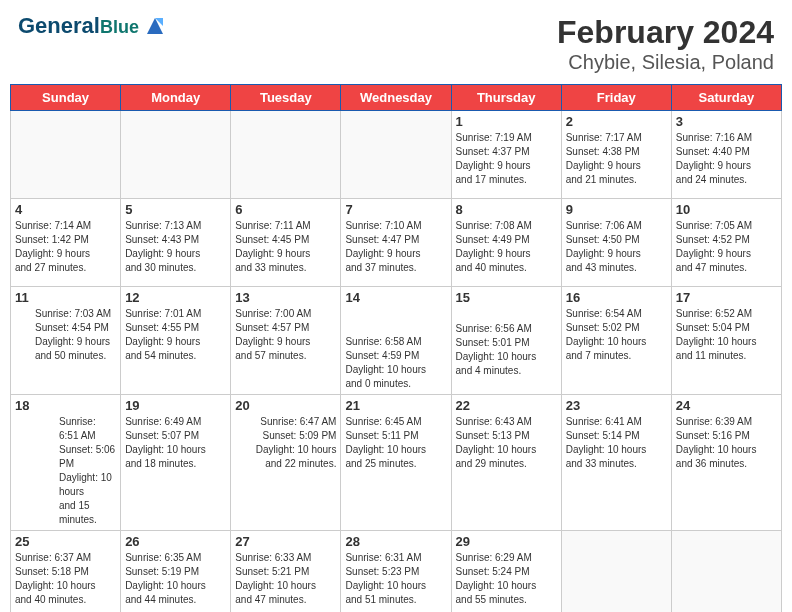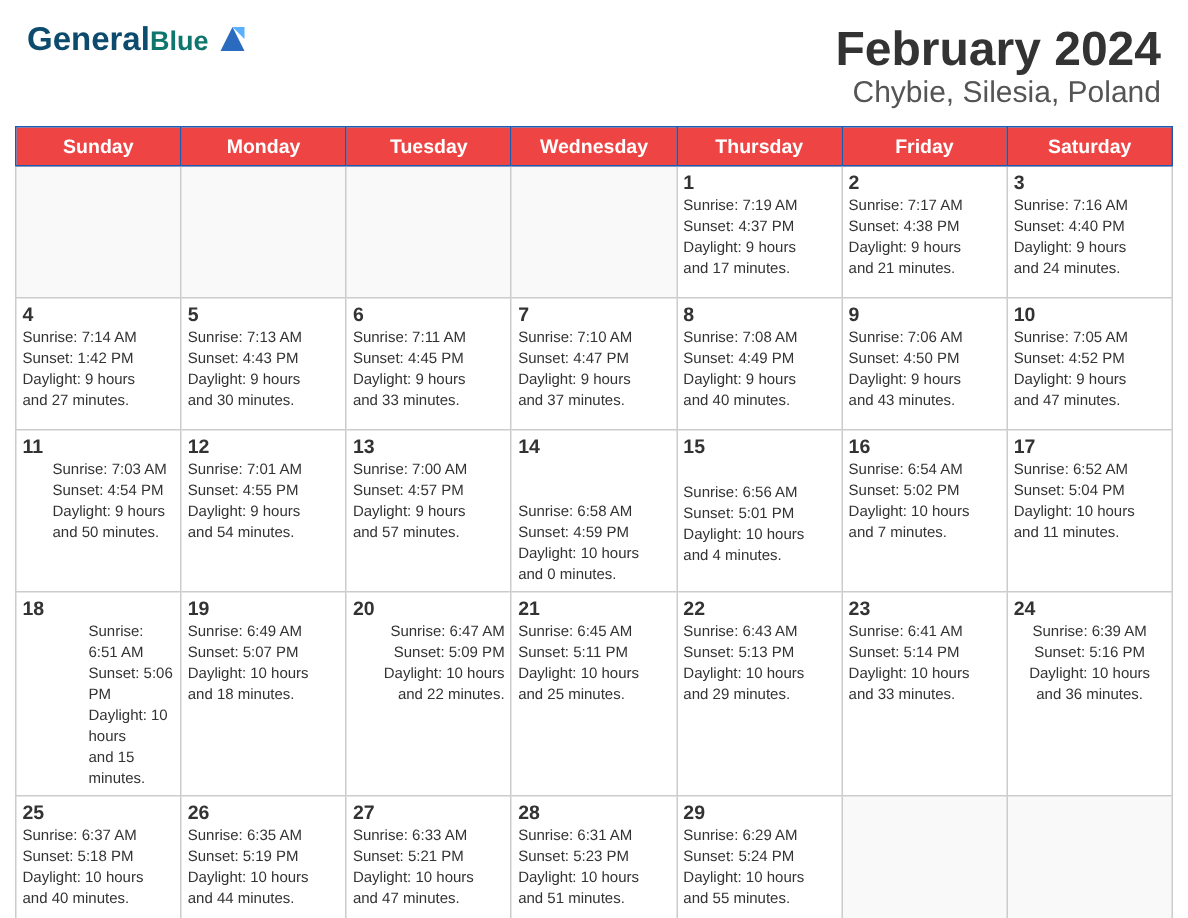--- a/index.html
+++ b/index.html
@@ -284,21 +284,21 @@
         </td>
         <td>
           <div class="day-number">23</div>
           <div class="day-detail" style="white-space: pre-line;">Sunrise: 6:41 AM
 Sunset: 5:14 PM
 Daylight: 10 hours
 and 33 minutes.</div>
         </td>
         <td>
           <div class="day-number">24</div>
-          <div class="day-detail" style="white-space: pre-line; text-align: center;">Sunrise: 6:39 AM
+          <div class="day-detail" style="white-space: pre-line;">Sunrise: 6:39 AM
 Sunset: 5:16 PM
 Daylight: 10 hours
 and 36 minutes.</div>
         </td>
       </tr>
       <tr>
         <td>
           <div class="day-number">25</div>
           <div class="day-detail" style="white-space: pre-line;">Sunrise: 6:37 AM
 Sunset: 5:18 PM

